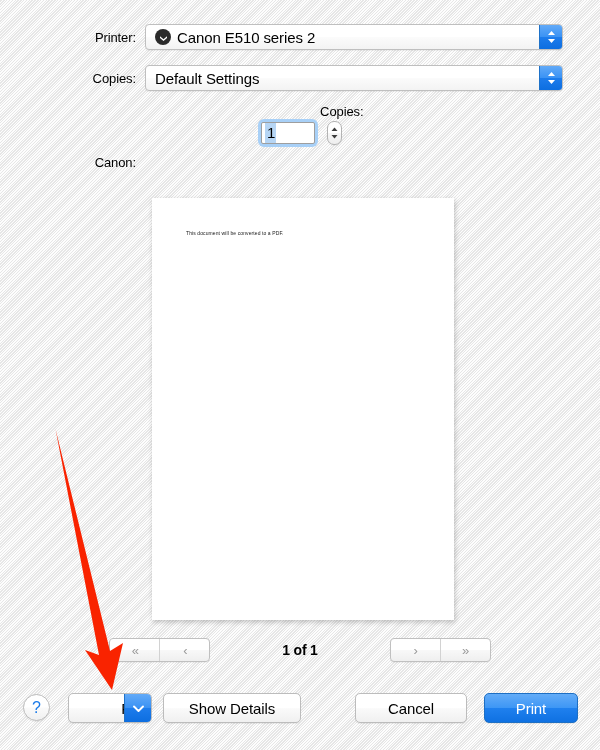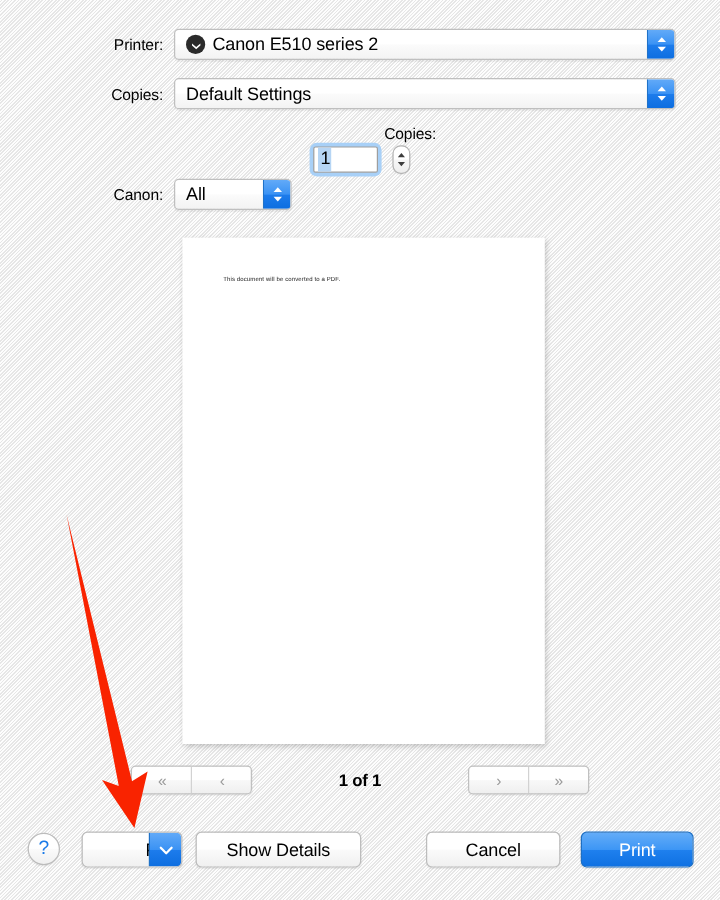--- a/index.html
+++ b/index.html
@@ -341,31 +341,20 @@
         <svg width="9" height="16" viewBox="0 0 9 16">
           <path d="M4.5 2.5 L7.5 6 L1.5 6 Z" fill="#3c3c3c"></path>
           <path d="M4.5 13.5 L1.5 10 L7.5 10 Z" fill="#3c3c3c"></path>
         </svg>
       </span>
     </div>
   </div>
 
   <div class="row" style="margin-top:6px;">
     <div class="row-label">Canon:</div>
-    <div class="popup" id="pages-popup">
-      <span class="popup-text">All</span>
-      <span class="popup-arrowbox">
-        <span class="chev">
-          <svg width="11" height="16" viewBox="0 0 11 16">
-            <path d="M5.5 2 L9 6 L2 6 Z" fill="#ffffff"></path>
-            <path d="M5.5 14 L2 10 L9 10 Z" fill="#ffffff"></path>
-          </svg>
-        </span>
-      </span>
-    </div>
   </div>
 </div>
 
 <div class="preview-page">
   <div class="preview-text">This document will be converted to a PDF.</div>
 </div>
 
 <div class="nav-bar">
   <div class="nav-group">
     <div class="nav-btn">«</div>

